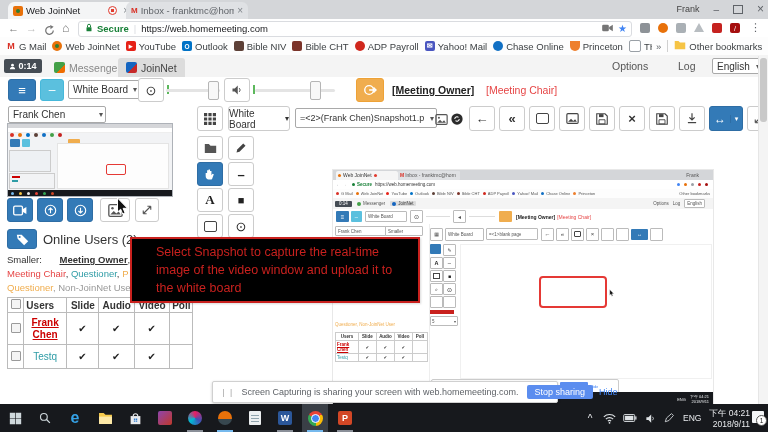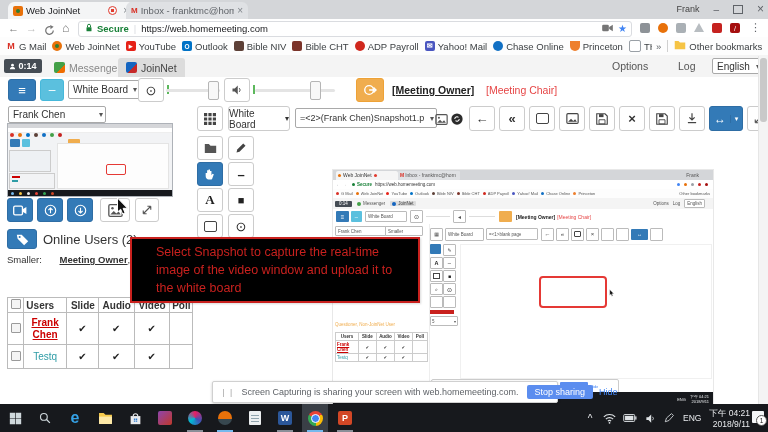--- a/index.html
+++ b/index.html
@@ -340,20 +340,26 @@
       <svg width="13" height="13" viewBox="0 0 16 16">
           <path d="M1 2h6l8 8-5 5-8-8z" fill="#fff"></path>
           <circle cx="4.5" cy="5" r="1.3" fill="#337ab7"></circle>
         </svg>
     </div>
     <span class="abs" style="left:43px;top:128px;font-size:13px;color:#333;">Online Users (2)</span>
 
     <div class="legend-line" style="top:150px;">
       <span>Smaller: </span><span style="font-weight:bold;text-decoration:underline;padding-left:15px;">Meeting Owner</span><span>, As</span>
     </div>
+    <div class="legend-line" style="top:164px;">
+      <span style="color:#e64545;">Meeting Chair</span><span>, </span><span style="color:#2e9ca6;">Questioner</span><span>, </span><span style="color:#f0ad4e;">P</span>
+    </div>
+    <div class="legend-line" style="top:178px;">
+      <span style="color:#f0ad4e;">Questioner</span><span style="color:#999;">, Non-JoinNet Use</span>
+    </div>
 
     <table id="users-table">
       <tbody>
           <tr>
         <th style="width:14px;text-align:center;"><span class="chk"></span></th>
         <th style="width:46px;">Users</th>
         <th style="width:31px;text-align:center;">Slide</th>
         <th style="width:34px;text-align:center;">Audio</th>
         <th style="width:34px;text-align:center;">Video</th>
         <th style="width:20px;text-align:center;">Poll</th>

